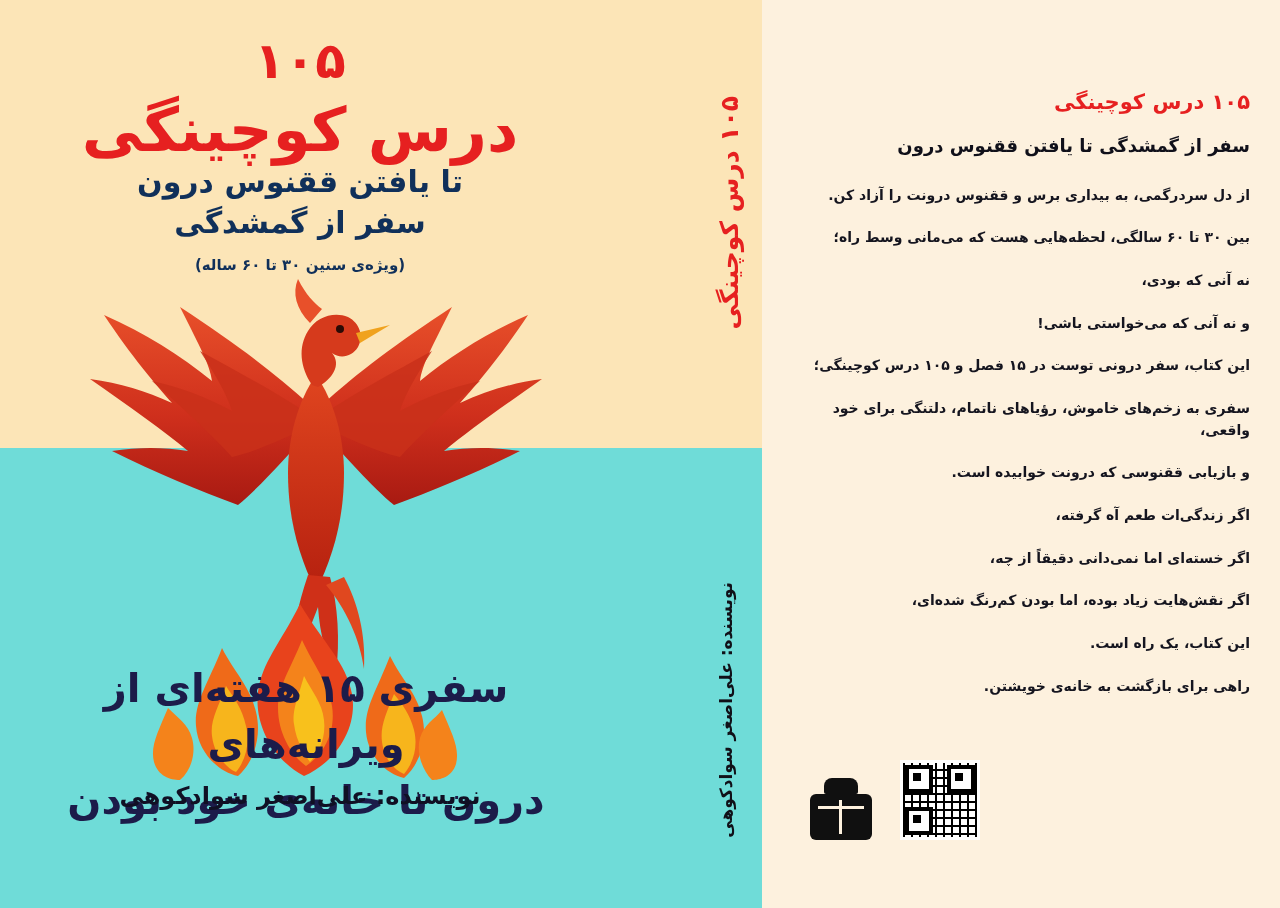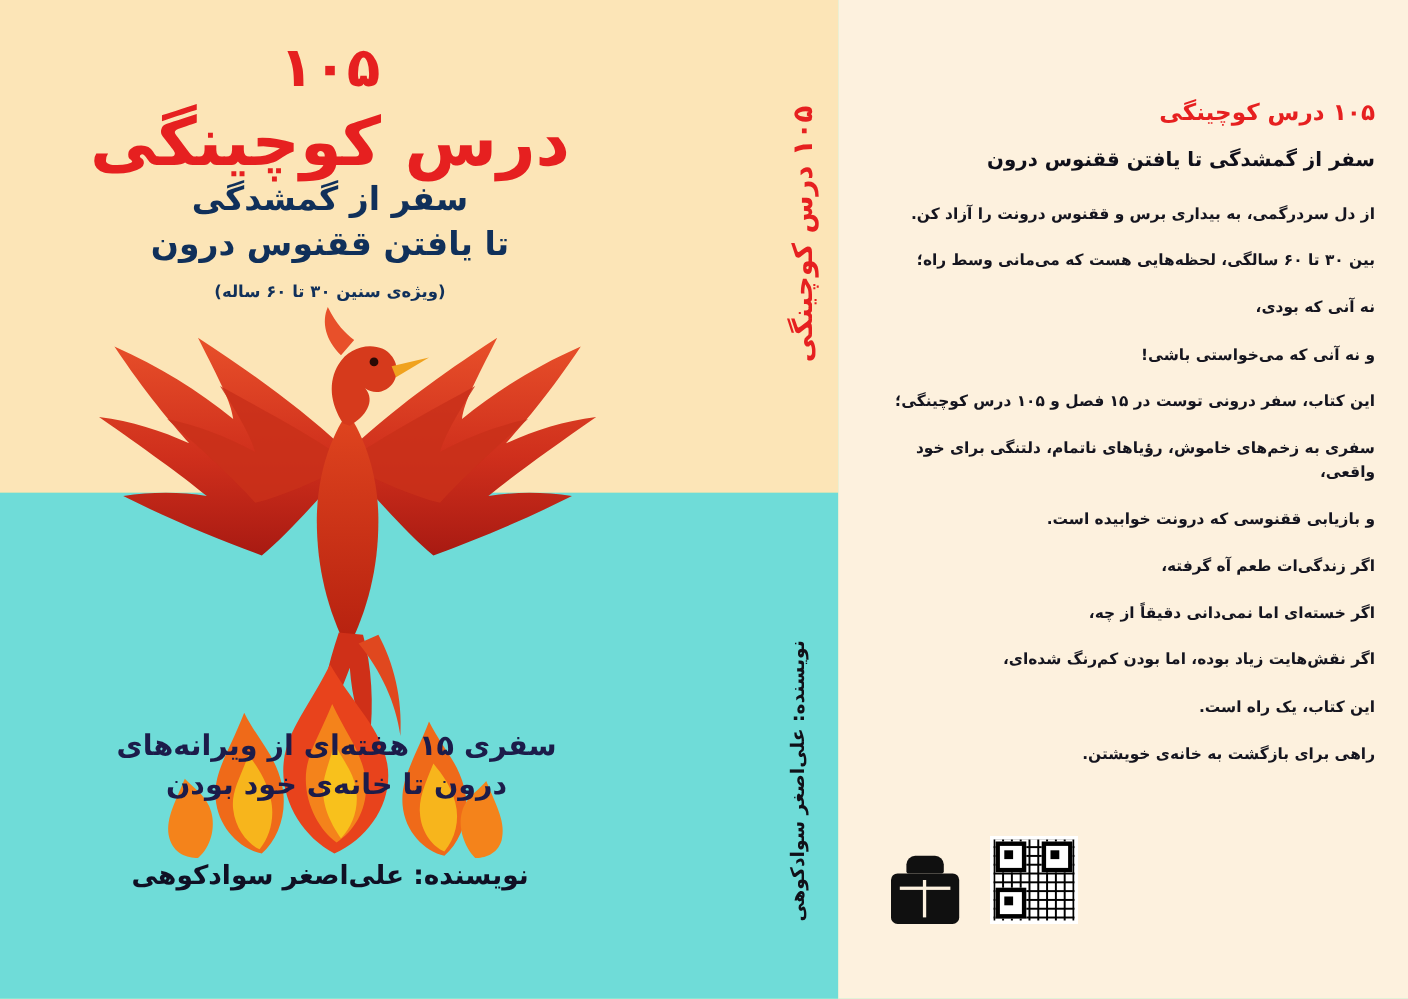--- a/index.html
+++ b/index.html
@@ -11,21 +11,22 @@
     width: 1280px;
     height: 908px;
     overflow: hidden;
     font-family: "DejaVu Sans", "Liberation Sans", sans-serif;
   }
 
   .cover {
     position: relative;
     width: 1280px;
     height: 908px;
-    background: #86efac;
+    background: #bef264;
+    border-radius: 22px;
   }
 
   
   .band-cream-left {
     position: absolute;
     left: 0; top: 0;
     width: 762px; height: 448px;
     background: #fce5b7;
   }
   .band-teal-left {
@@ -220,21 +221,21 @@
     font-weight: bold;
     font-size: 15px;
   }
 
   .front-tagline {
     position: absolute;
     top: 660px;
     left: 0; right: 0;
     color: #1c1c4a;
     font-weight: bold;
-    font-size: 26px;
+    font-size: 40px;
     line-height: 1.4;
     padding-left: 12px;
   }
   .front-author {
     position: absolute;
     top: 782px;
     left: 0; right: 0;
     color: #101024;
     font-weight: bold;
     font-size: 24px;
@@ -264,22 +265,22 @@
   <div class="band-cream-left"></div>
   <div class="band-teal-left"></div>
   <div class="band-back-panel"></div>
 
   <div class="front">
 
     <div class="front-number">۱۰۵</div>
     <div class="front-title">درس کوچینگی</div>
 
     <div class="front-sub1">
+      <div>تا یافتن ققنوس درون</div>
       <div>سفر از گمشدگی</div>
-      <div>تا یافتن ققنوس درون</div>
     </div>
 
     <div class="front-sub2">(ویژه‌ی سنین ۳۰ تا ۶۰ ساله)</div>
 
     <svg class="phoenix" viewBox="0 0 500 420" aria-hidden="true">
       <defs>
         <linearGradient id="wingGrad" x1="0" y1="0" x2="0" y2="1">
           <stop offset="0%" stop-color="#e8502a"></stop>
           <stop offset="55%" stop-color="#cf2f1c"></stop>
           <stop offset="100%" stop-color="#a81a12"></stop>

